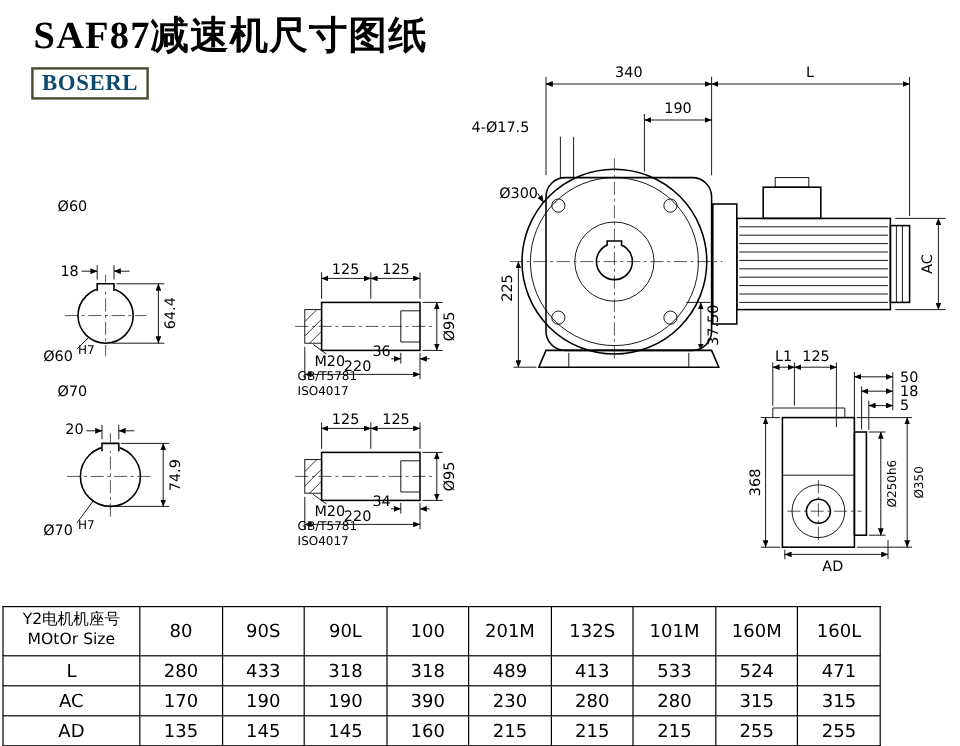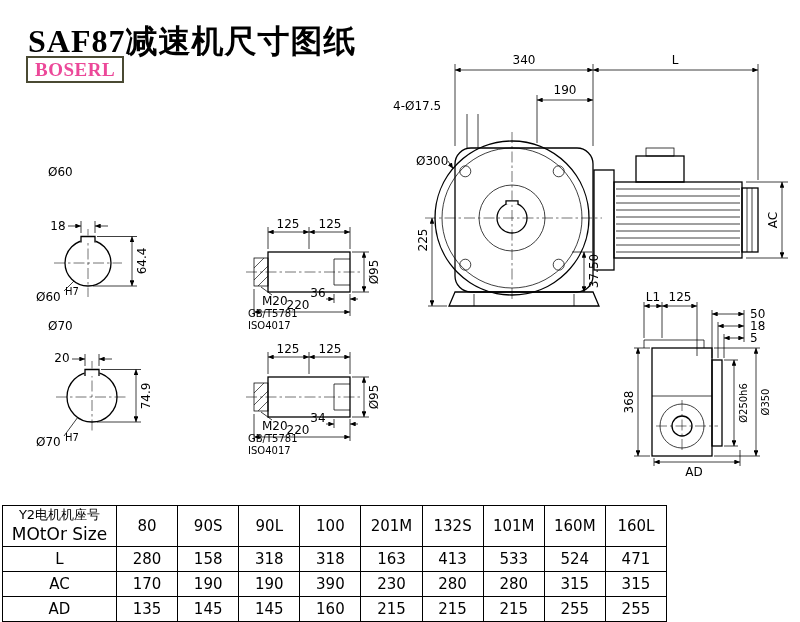--- a/index.html
+++ b/index.html
@@ -1,42 +1,42 @@
 <!DOCTYPE html>
 <html><head>
 <meta charset="utf-8">
 <style>
   *{margin:0;padding:0;box-sizing:border-box}
   html,body{width:800px;height:622px;background:#fff}
   body{font-family:"DejaVu Sans",sans-serif;position:relative;overflow:hidden;color:#000}
   .page{position:absolute;left:0;top:0;width:800px;height:622px;background:#fff}
-  .title{position:absolute;left:28px;top:20px;font-family:"Liberation Serif",serif;font-weight:bold;
+  .title{position:absolute;left:28px;top:8px;font-family:"Liberation Serif",serif;font-weight:bold;
          font-size:32px;letter-spacing:1px;white-space:nowrap;color:#000}
   .brand{position:absolute;left:26px;top:56px;border:2px solid #4a4a33;background:#fff;
          padding:0 7px;height:27px;line-height:23px;font-family:"Liberation Serif",serif;
-         font-size:19px;font-weight:bold;color:#ec4899;letter-spacing:.5px}
+         font-size:19px;font-weight:bold;color:#0c4a6e;letter-spacing:.5px}
   svg.draw{position:absolute;left:0;top:0}
   .out{stroke:#000;stroke-width:1.3;fill:none}
   .thin{stroke:#000;stroke-width:.75;fill:none}
   .cl{stroke:#000;stroke-width:.55;fill:none;stroke-dasharray:11 3 2.5 3}
   .dim{stroke:#000;stroke-width:.75;fill:none}
   .hatch{stroke:#000;stroke-width:.65}
   .wfill{fill:#fff;stroke:none}
   text{fill:#000;font-family:"DejaVu Sans",sans-serif}
   .dtxt{font-size:12px}
   .stxt{font-size:10px}
   .mid{text-anchor:middle}
-  table.dims{position:absolute;left:2px;top:505px;width:665px;border-collapse:collapse;
+  table.dims{position:absolute;left:2px;top:505px;width:732px;border-collapse:collapse;
              table-layout:fixed;background:#fff}
   table.dims td{border:1px solid #000;text-align:center;vertical-align:middle;font-size:15px;
                 padding:0;font-family:"DejaVu Sans",sans-serif;color:#000}
   tr.hdr{height:41px}
   tr.datarow{height:25px}
   td.c0 .cn{font-size:13px;line-height:1.3}
-  td.c0 .en{font-size:17px;line-height:1.3}
+  td.c0 .en{font-size:13px;line-height:1.3}
 </style>
 </head>
 <body>
 
 <div class="page">
 
   <div class="title">SAF87减速机尺寸图纸</div>
   <div class="brand">
     <span>BOSERL</span>
   </div>
@@ -285,24 +285,24 @@
       <td>100</td>
       <td>201M</td>
       <td>132S</td>
       <td>101M</td>
       <td>160M</td>
       <td>160L</td>
     </tr>
     <tr class="datarow">
       <td class="c0">L</td>
       <td>280</td>
-      <td>158</td>
+      <td>433</td>
       <td>318</td>
       <td>318</td>
-      <td>163</td>
+      <td>489</td>
       <td>413</td>
       <td>533</td>
       <td>524</td>
       <td>471</td>
     </tr>
     <tr class="datarow">
       <td class="c0">AC</td>
       <td>170</td>
       <td>190</td>
       <td>190</td>

